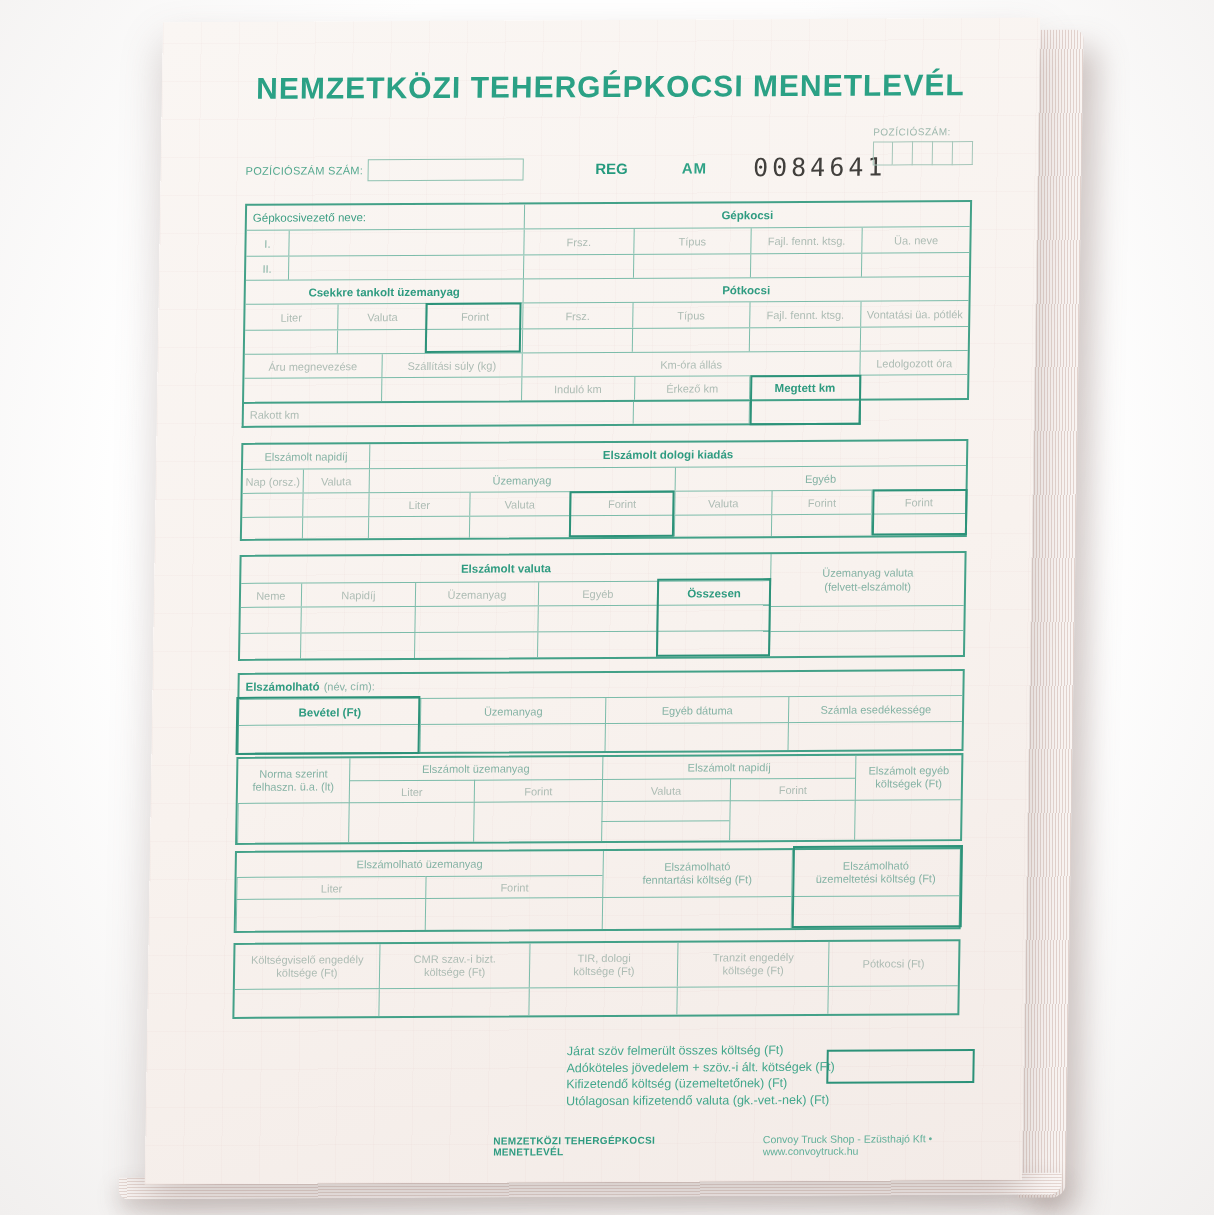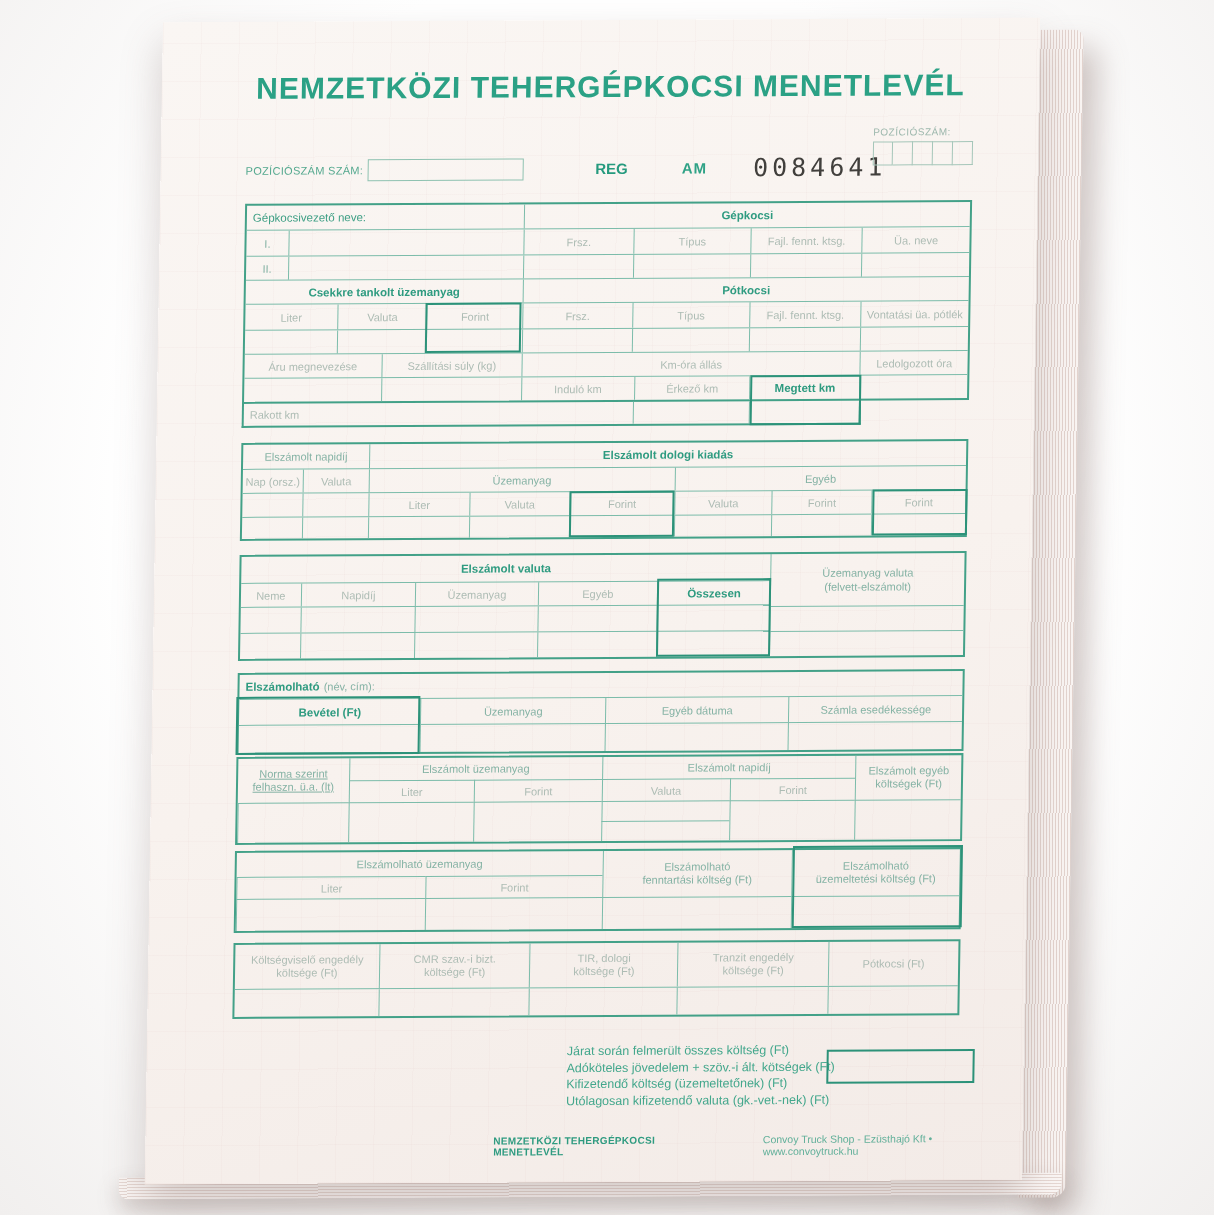--- a/index.html
+++ b/index.html
@@ -288,21 +288,21 @@
           <div class="c"></div>
           <div class="c"></div>
           <div class="c"></div>
         </div>
       </div>
       <div class="em" style="left:-1px; top:24px; width:25.3%; height:58px;"></div>
     </div>
 
     <div class="twrap" style="margin-top:2px;">
       <div class="tbl" style="display:grid; grid-template-columns:15.3% 17.4% 17.6% 17.7% 17.4% 14.6%; grid-template-rows:22px 22px 40px;">
-        <div class="c col mid" style="grid-row:1 / 3;text-decoration:underline;">
+        <div class="c col mid" style="grid-row:1 / 3;">
           <span>Norma szerint</span>
           <span>felhaszn. ü.a. (lt)</span>
         </div>
         <div class="c mid bl" style="grid-column:2 / 4;">Elszámolt üzemanyag</div>
         <div class="c mid bl" style="grid-column:4 / 6;">Elszámolt napidíj</div>
         <div class="c col mid bl" style="grid-row:1 / 3; grid-column:6;">
           <span>Elszámolt egyéb</span>
           <span>költségek (Ft)</span>
         </div>
         <div class="c bl bt" style="grid-row:2; grid-column:2;">Liter</div>
@@ -366,21 +366,21 @@
           <div class="c"></div>
           <div class="c"></div>
           <div class="c"></div>
           <div class="c"></div>
         </div>
       </div>
     </div>
 
     <div class="sumblk">
       <div class="sumlines">
-        <div>Járat során felmerült összes költség (Ft)</div>
+        <div>Járat szöv felmerült összes költség (Ft)</div>
         <div>Adóköteles jövedelem + szöv.-i ált. kötségek (Ft)</div>
         <div>Kifizetendő költség (üzemeltetőnek)  (Ft)</div>
         <div>Utólagosan kifizetendő valuta (gk.-vet.-nek) (Ft)</div>
       </div>
       <div class="sumbox"></div>
     </div>
 
     <div class="footer">
       <span class="f-left">NEMZETKÖZI TEHERGÉPKOCSI MENETLEVÉL</span>
       <span class="f-right">Convoy Truck Shop - Ezüsthajó Kft • www.convoytruck.hu</span>

